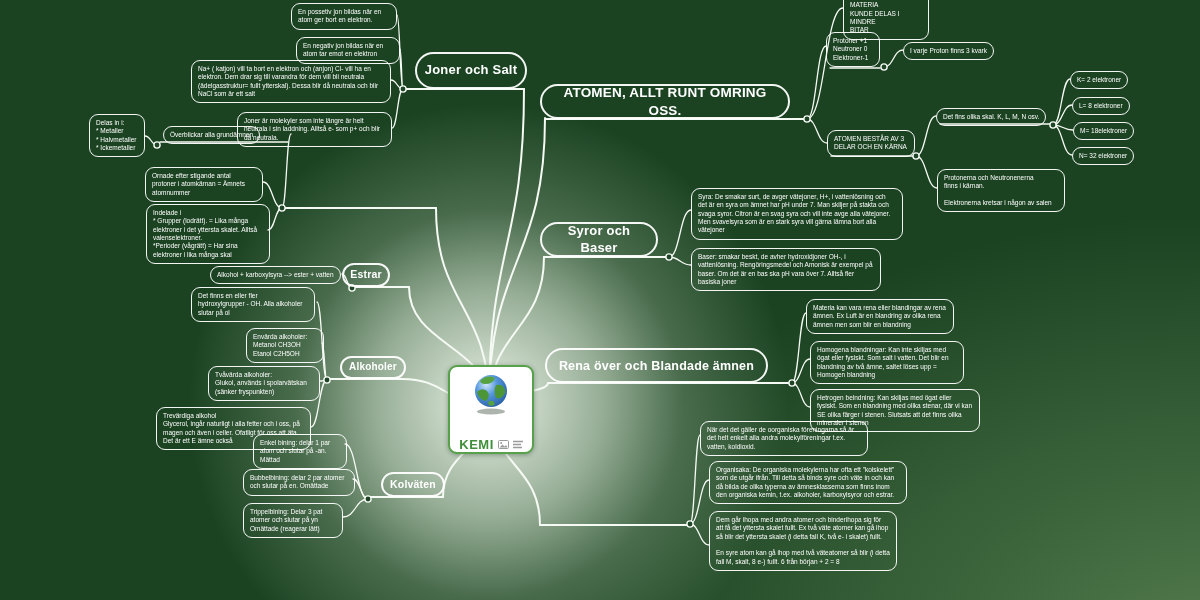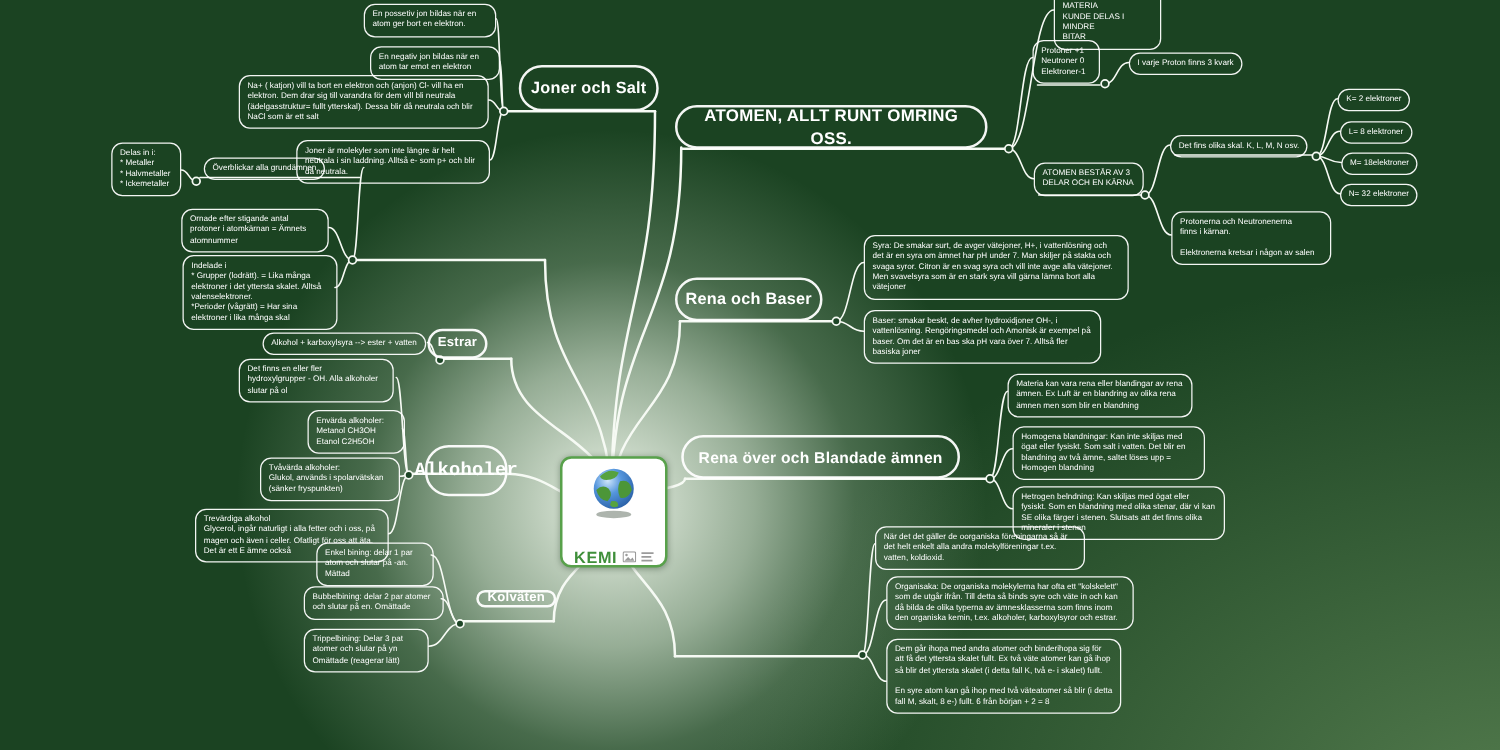--- a/index.html
+++ b/index.html
@@ -141,25 +141,25 @@
       </span>
       <span class="mini-icon">
         <svg width="10" height="9" viewBox="0 0 10 9">
           <path d="M0 1.5 H10 M0 4.5 H8 M0 7.5 H9" stroke="#7a7a7a" stroke-width="1.4"></path>
         </svg>
       </span>
     </span>
   </div>
 <div class="node topic" style="left: 415px; top: 52px; width: 112px; height: 37px; font-size: 13px;">Joner och Salt</div>
     <div class="node topic" style="left: 540px; top: 84px; width: 250px; height: 35px; font-size: 13.5px;">ATOMEN, ALLT RUNT OMRING OSS.</div>
-    <div class="node topic" style="left: 540px; top: 222px; width: 118px; height: 35px; font-size: 13px;">Rena och Baser</div>
+    <div class="node topic" style="left: 540px; top: 222px; width: 118px; height: 35px; font-size: 13px;">Syror och Baser</div>
     <div class="node topic" style="left: 342px; top: 263px; width: 48px; height: 24px; font-size: 10.5px;">Estrar</div>
     <div class="node topic" style="left: 545px; top: 348px; width: 223px; height: 35px; font-size: 12.5px;">Rena över och Blandade ämnen</div>
-    <div class="node topic" style="left: 340px; top: 356px; width: 66px; height: 41px; font-size: 15px; font-family: Liberation Mono, monospace;">Alkoholer</div>
-    <div class="node topic" style="left: 381px; top: 472px; width: 64px; height: 14px; font-size: 10.5px;">Kolväten</div>
+    <div class="node topic" style="left: 340px; top: 356px; width: 66px; height: 23px; font-size: 10px;">Alkoholer</div>
+    <div class="node topic" style="left: 381px; top: 472px; width: 64px; height: 25px; font-size: 10.5px;">Kolväten</div>
     <div class="node" style="left: 291px; top: 3px; width: 106px;">En possetiv jon bildas när en
 atom ger bort en elektron.</div>
     <div class="node" style="left: 296px; top: 37px; width: 104px;">En negativ jon bildas när en
 atom tar emot en elektron</div>
     <div class="node" style="left: 191px; top: 60px; width: 200px;">Na+ ( katjon) vill ta bort en elektron och (anjon) Cl- vill ha en elektron. Dem drar sig till varandra för dem vill bli neutrala (ädelgasstruktur= fullt ytterskal). Dessa blir då neutrala och blir NaCl som är ett salt</div>
     <div class="node" style="left: 163px; top: 126px; white-space: nowrap;">Överblickar alla grundämnen</div>
     <div class="node" style="left: 237px; top: 112px; width: 155px;">Joner är molekyler som inte längre är helt neutrala i sin laddning. Alltså e- som p+ och blir då neutrala.</div>
     <div class="node" style="left: 89px; top: 114px; width: 56px;">Delas in i:
 * Metaller
 * Halvmetaller

